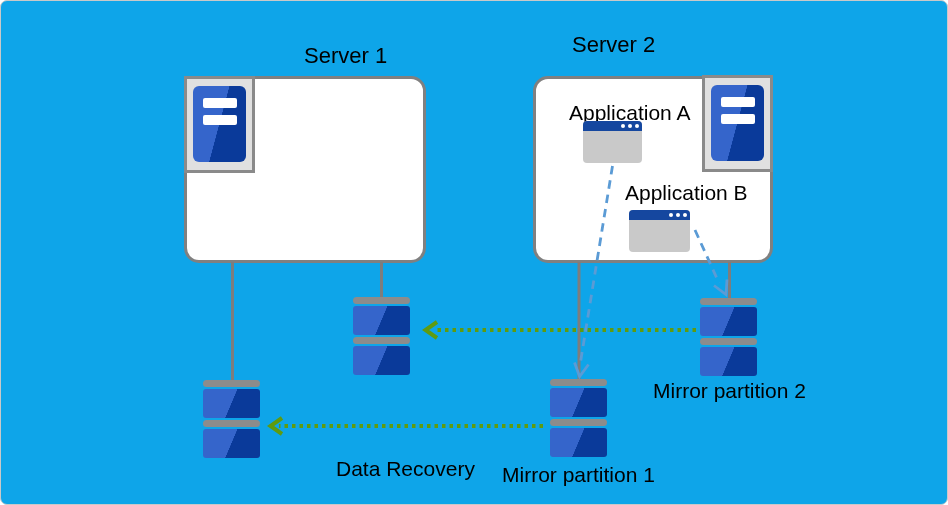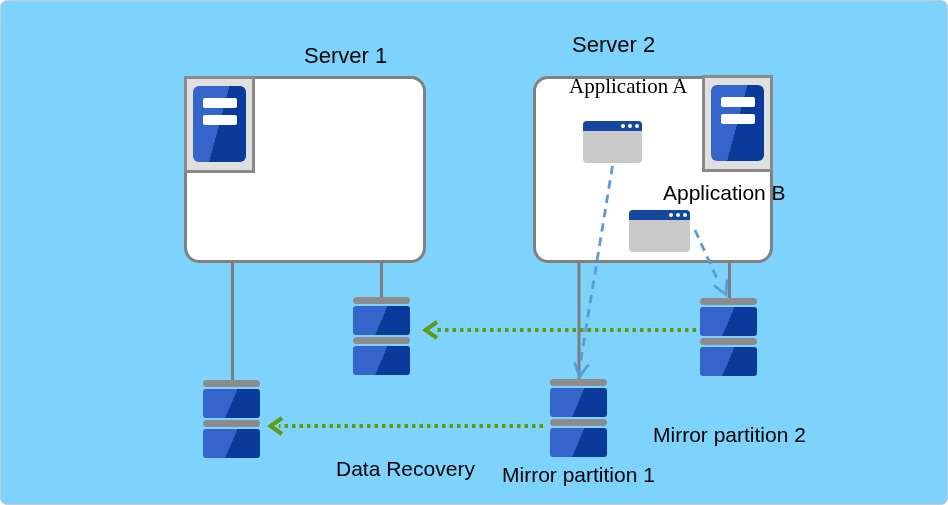--- a/index.html
+++ b/index.html
@@ -1,19 +1,19 @@
 <!DOCTYPE html>
 <html style="--accent-green: #5f9b10; --dash-blue: #5b9bd5; --disk-light: #3565cb; --disk-dark: #0a3a9a; --titlebar-blue: #15479f; --connector-gray: #7d7d7d; --box-border-gray: #808080; --icon-frame-gray: #8a8a8a; --icon-bg-gray: #e0e0e0; --window-body-gray: #c9c9c9; --disk-cap-gray: #8c8c8c; --outer-border-gray: #c9c9c9;"><head>
 <meta charset="utf-8">
 <style>
   html,body { margin:0; padding:0; background:#ffffff; }
   * { box-sizing:border-box; }
 
   .canvas {
-    position:relative; width:948px; height:505px; background:#7dd3fc;
+    position:relative; width:948px; height:505px; background:#0ea5e9;
     border:1px solid var(--outer-border-gray,#c9c9c9); border-radius:7px;
     overflow:hidden; font-family:"Liberation Sans", sans-serif;
   }
 
   .overlay { position:absolute; left:0; top:0; width:948px; height:505px; pointer-events:none; }
 
   .conn { stroke:var(--connector-gray,#7d7d7d); stroke-width:3; }
   .green-arrow line { stroke:var(--accent-green,#5f9b10); stroke-width:4; }
   .green-arrow path { stroke:var(--accent-green,#5f9b10); stroke-width:4; fill:none; }
   .blue-arrow line  { stroke:var(--dash-blue,#5b9bd5); stroke-width:2.8; }
@@ -24,23 +24,23 @@
 
   .server-box {
     position:absolute; background:#fff;
     border:3px solid var(--box-border-gray,#808080); border-radius:15px;
   }
   #s1box { left:183px; top:75px;  width:242px; height:187px; }
   #s2box { left:532px; top:75px;  width:240px; height:187px; }
 
   #lbl-s1 { left:303px; top:43px; }
   #lbl-s2 { left:571px; top:32px; }
-  #lbl-appa { left:568px; top:73px;font-family:Liberation Serif, serif; }
-  #lbl-appb { left:624px; top:180px;margin-left:38px; }
-  #lbl-mp2 { left:652px; top:378px;margin-top:44px; }
+  #lbl-appa { left:568px; top:100px; }
+  #lbl-appb { left:624px; top:180px; }
+  #lbl-mp2 { left:652px; top:378px; }
   #lbl-mp1 { left:501px; top:462px;text-align:right; }
   #lbl-dr  { left:335px; top:456px; }
 
   .server-icon {
     position:absolute; width:71px; height:97px;
     background:var(--icon-bg-gray,#e0e0e0);
     border:3px solid var(--icon-frame-gray,#8a8a8a);
   }
   #s1icon { left:183px; top:75px; }
   #s2icon { left:701px; top:74px; }

